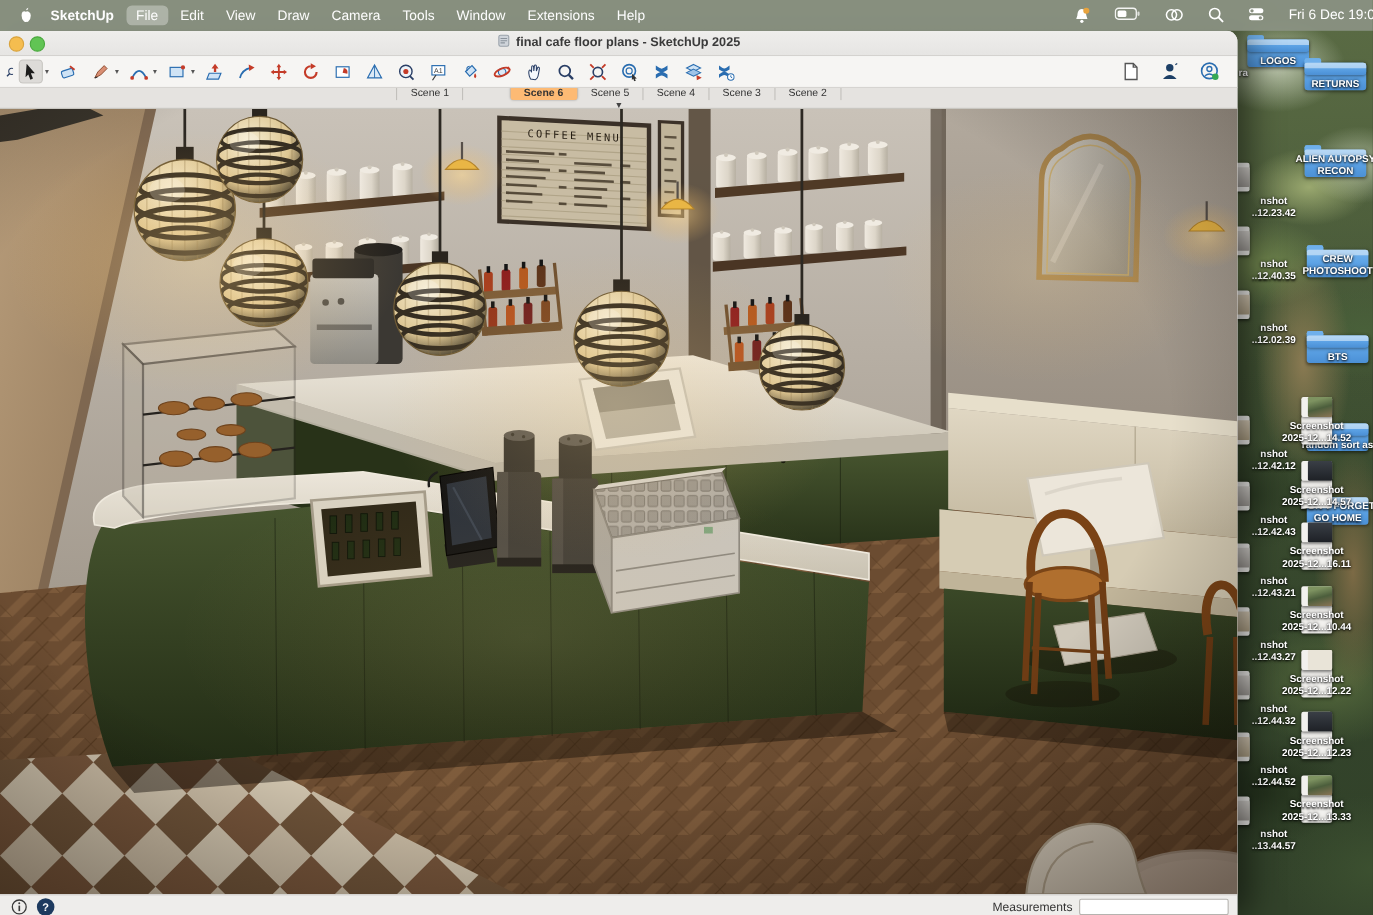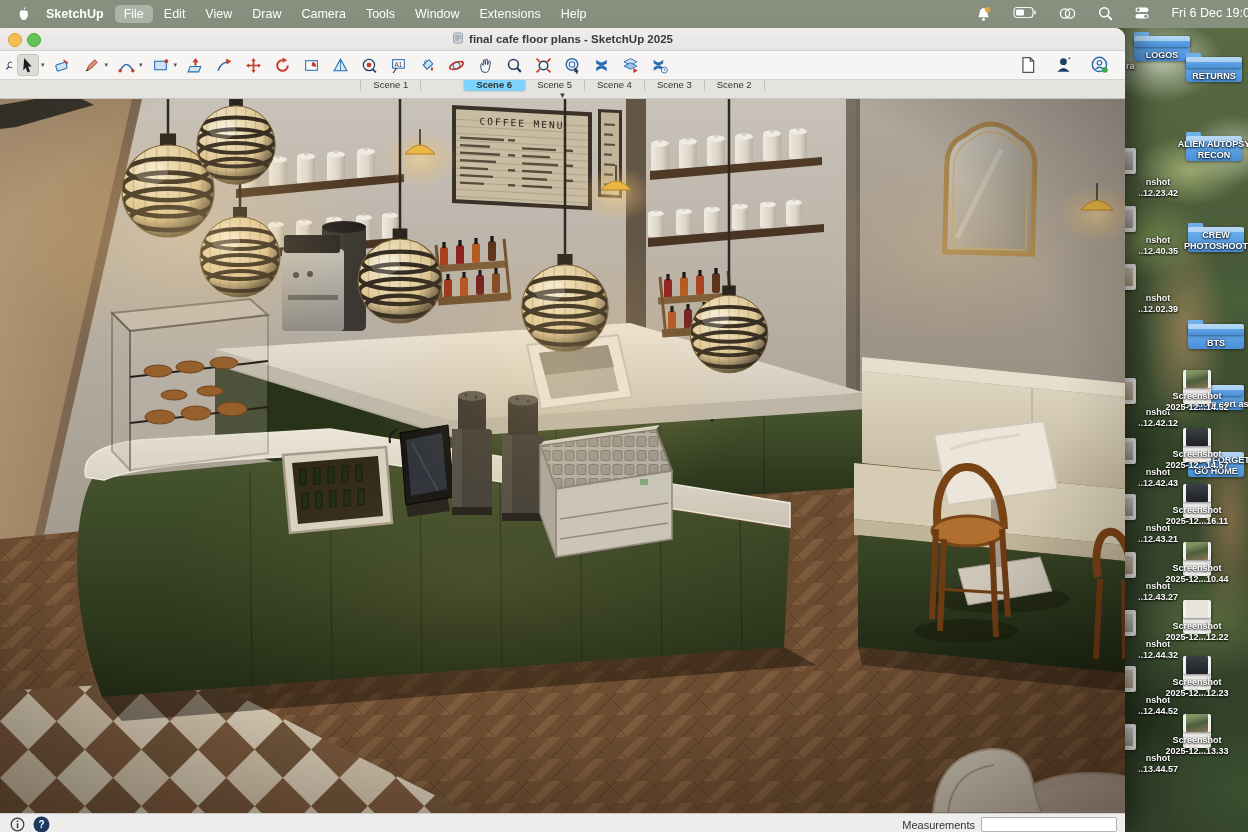--- a/index.html
+++ b/index.html
@@ -25,21 +25,21 @@
   .dicon{position:absolute;display:flex;flex-direction:column;align-items:center;width:70px;}
   .dicon.file-cut,.dicon.fragment{align-items:flex-start;}
   .folder{width:56px;height:25px;border-radius:2px 3px 3px 3px;position:relative;
     background:linear-gradient(180deg,#74b5ee 0%,#5ea4e6 45%,#4b90d6 100%);
     box-shadow:0 1px 3px rgba(0,0,0,.45);}
   .folder:before{content:"";position:absolute;top:-4px;left:0;width:15px;height:6px;
     background:#6fb0ec;border-radius:2px 2px 0 0;}
   .folder:after{content:"";position:absolute;top:0;left:0;right:0;height:5px;
     background:rgba(255,255,255,.28);border-radius:2px 2px 0 0;}
   .file{width:28px;height:26px;background:#f2f1ee;border-radius:2px;
-    box-shadow:0 1px 3px rgba(0,0,0,.5);display:flex;align-items:center;justify-content:center;}
+    box-shadow:0 1px 3px rgba(0,0,0,.5);display:flex;align-items:center;justify-content:flex-end;}
   .thumb{width:22px;height:18px;border-radius:1px;}
   .thumb.grey{background:linear-gradient(180deg,#d8d5d0,#a39f9a);}
   .thumb.dark{background:linear-gradient(180deg,#3a3f46,#1e2126);}
   .thumb.photo{background:linear-gradient(165deg,#7e9361 20%,#4c5e3c 55%,#8a7455);}
   .thumb.beige{background:linear-gradient(180deg,#d9cdb8,#b0a286);}
   .thumb.cream{background:#e9e4d8;}
   .dlabel{margin-top:3px;font-size:9px;font-weight:bold;line-height:11px;color:#fff;
     text-align:center;text-shadow:0 1px 2px rgba(0,0,0,.9),0 0 3px rgba(0,0,0,.7);white-space:nowrap;}
   .dicon.file-cut .dlabel{margin-left:30px;text-align:center;}
   
@@ -74,21 +74,21 @@
   .tool.active{background:#dddbd8;box-shadow:inset 0 0 0 1px #c8c6c2;}
   .tool.clip{width:10px;overflow:hidden;justify-content:flex-start;margin-right:-2px;}
   .caret{font-size:7px;color:#555;margin-left:-5px;}
   #tools-right{position:absolute;right:14px;display:flex;gap:14px;align-items:center;}
   #tools-right .tool svg{width:18px;height:18px;}
   .tabsbar{height:18px;background:#e5e3e0;border-bottom:1px solid #c9c7c3;display:flex;
     align-items:center;justify-content:center;flex-direction:column;}
   #tabs{display:flex;align-items:center;}
   .tab{font-size:9.5px;color:#333;padding:1px 12px;border-right:1px solid #c2c0bc;}
   .tab:first-child{border-left:1px solid #c2c0bc;}
-  .tab.active{background:#7dd3fc;border-radius:3px;box-shadow:0 0 2px rgba(0,0,0,.35);
+  .tab.active{background:#fdba74;border-radius:3px;box-shadow:0 0 2px rgba(0,0,0,.35);
     border-color:transparent;font-weight:bold;margin-left:43px;}
   .tab-arrow{font-size:8px;color:#444;padding:0 10px;}
   .viewport{width:1125px;height:714px;position:relative;background:#b3aca2;}
   .viewport svg{display:block;}
   
   .statusbar{height:21px;background:#eeedeb;border-top:1px solid #cfcdca;display:flex;
     align-items:center;font-size:11px;color:#222;position:relative;}
   .sb-ico{margin-left:10px;display:flex;align-items:center;}
   .sb-hint{margin-left:10px;}
   .sb-meas{position:absolute;right:150px;color:#333;}
@@ -142,21 +142,21 @@
     </div>
     <div class="dicon file-cut" style="left: 1108px; top: 206px;">
       <div class="file">
         <div class="thumb grey"></div>
       </div>
       <div class="dlabel">
         <div>nshot</div>
         <div>..12.40.35</div>
       </div>
     </div>
-    <div class="dicon folder" style="left: 1188px; top: 224px;">
+    <div class="dicon folder" style="left: 1188px; top: 205px;">
       <div class="folder"></div>
       <div class="dlabel">
         <div>BTS</div>
       </div>
     </div>
     <div class="dicon file-cut" style="left: 1108px; top: 264px;">
       <div class="file">
         <div class="thumb beige"></div>
       </div>
       <div class="dlabel">

